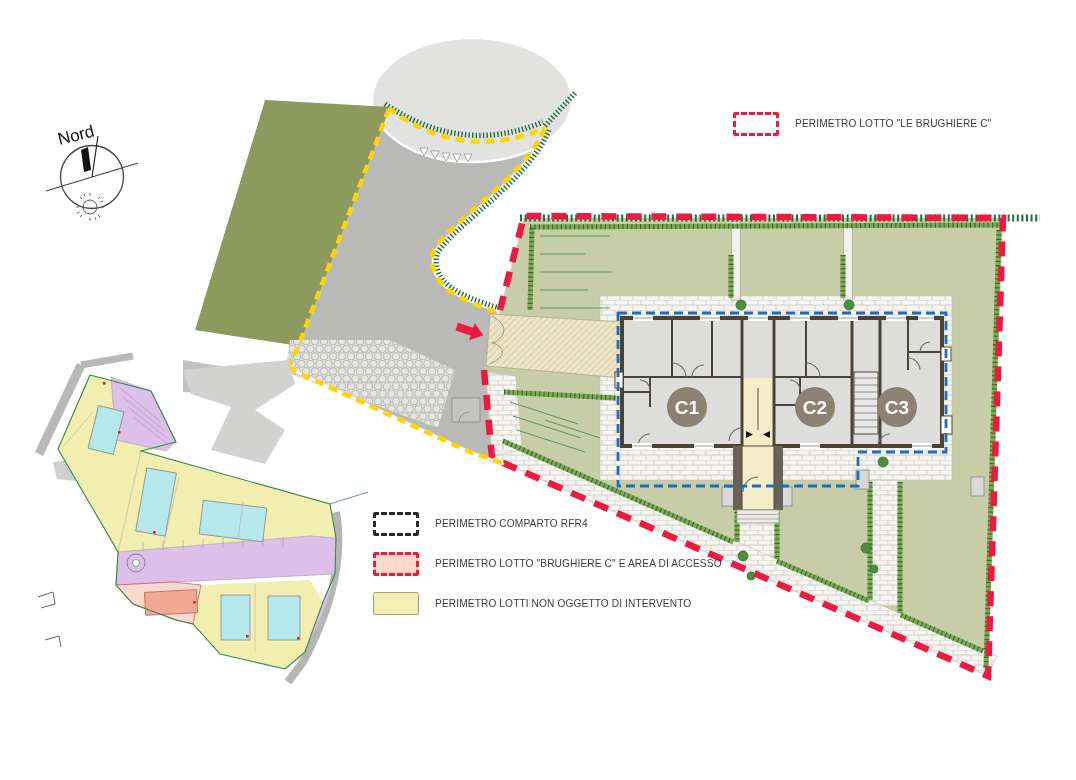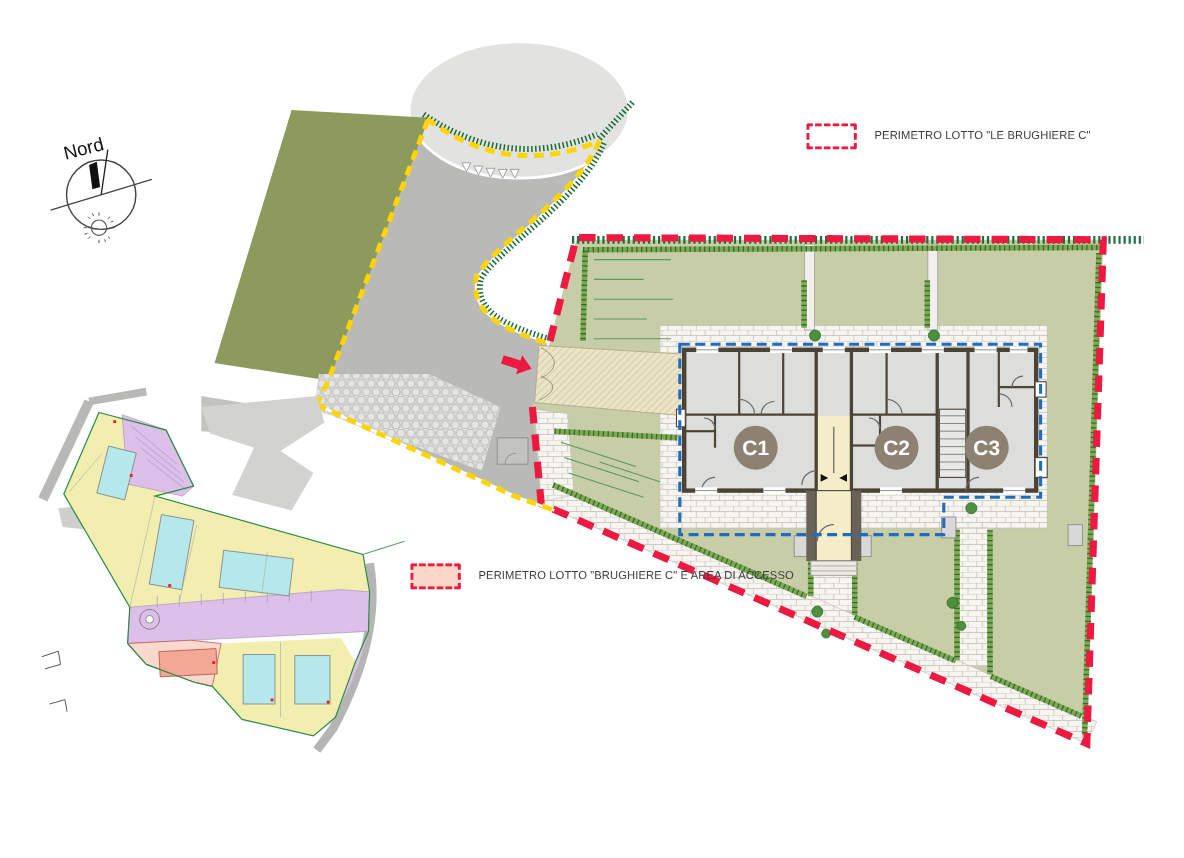--- a/index.html
+++ b/index.html
@@ -383,18 +383,26 @@
 
 <div class="legend" style="left:733px;top:112px;">
   <div class="lg-row">
     <span class="sw sw-red-dash"></span>
     <span class="lbl">PERIMETRO LOTTO "LE BRUGHIERE C"</span>
   </div>
 </div>
 
 <div class="legend" style="left:373px;top:512px;">
   <div class="lg-row">
+    <span class="sw sw-black-dash"></span>
+    <span class="lbl">PERIMETRO COMPARTO RFR4</span>
+  </div>
+  <div class="lg-row">
     <span class="sw sw-red-pink"></span>
     <span class="lbl">PERIMETRO LOTTO "BRUGHIERE C" E AREA DI ACCESSO</span>
   </div>
+  <div class="lg-row">
+    <span class="sw sw-yellow-fill"></span>
+    <span class="lbl">PERIMETRO LOTTI NON OGGETTO DI INTERVENTO</span>
+  </div>
 </div>
 
 </div>
 
 </body></html>

